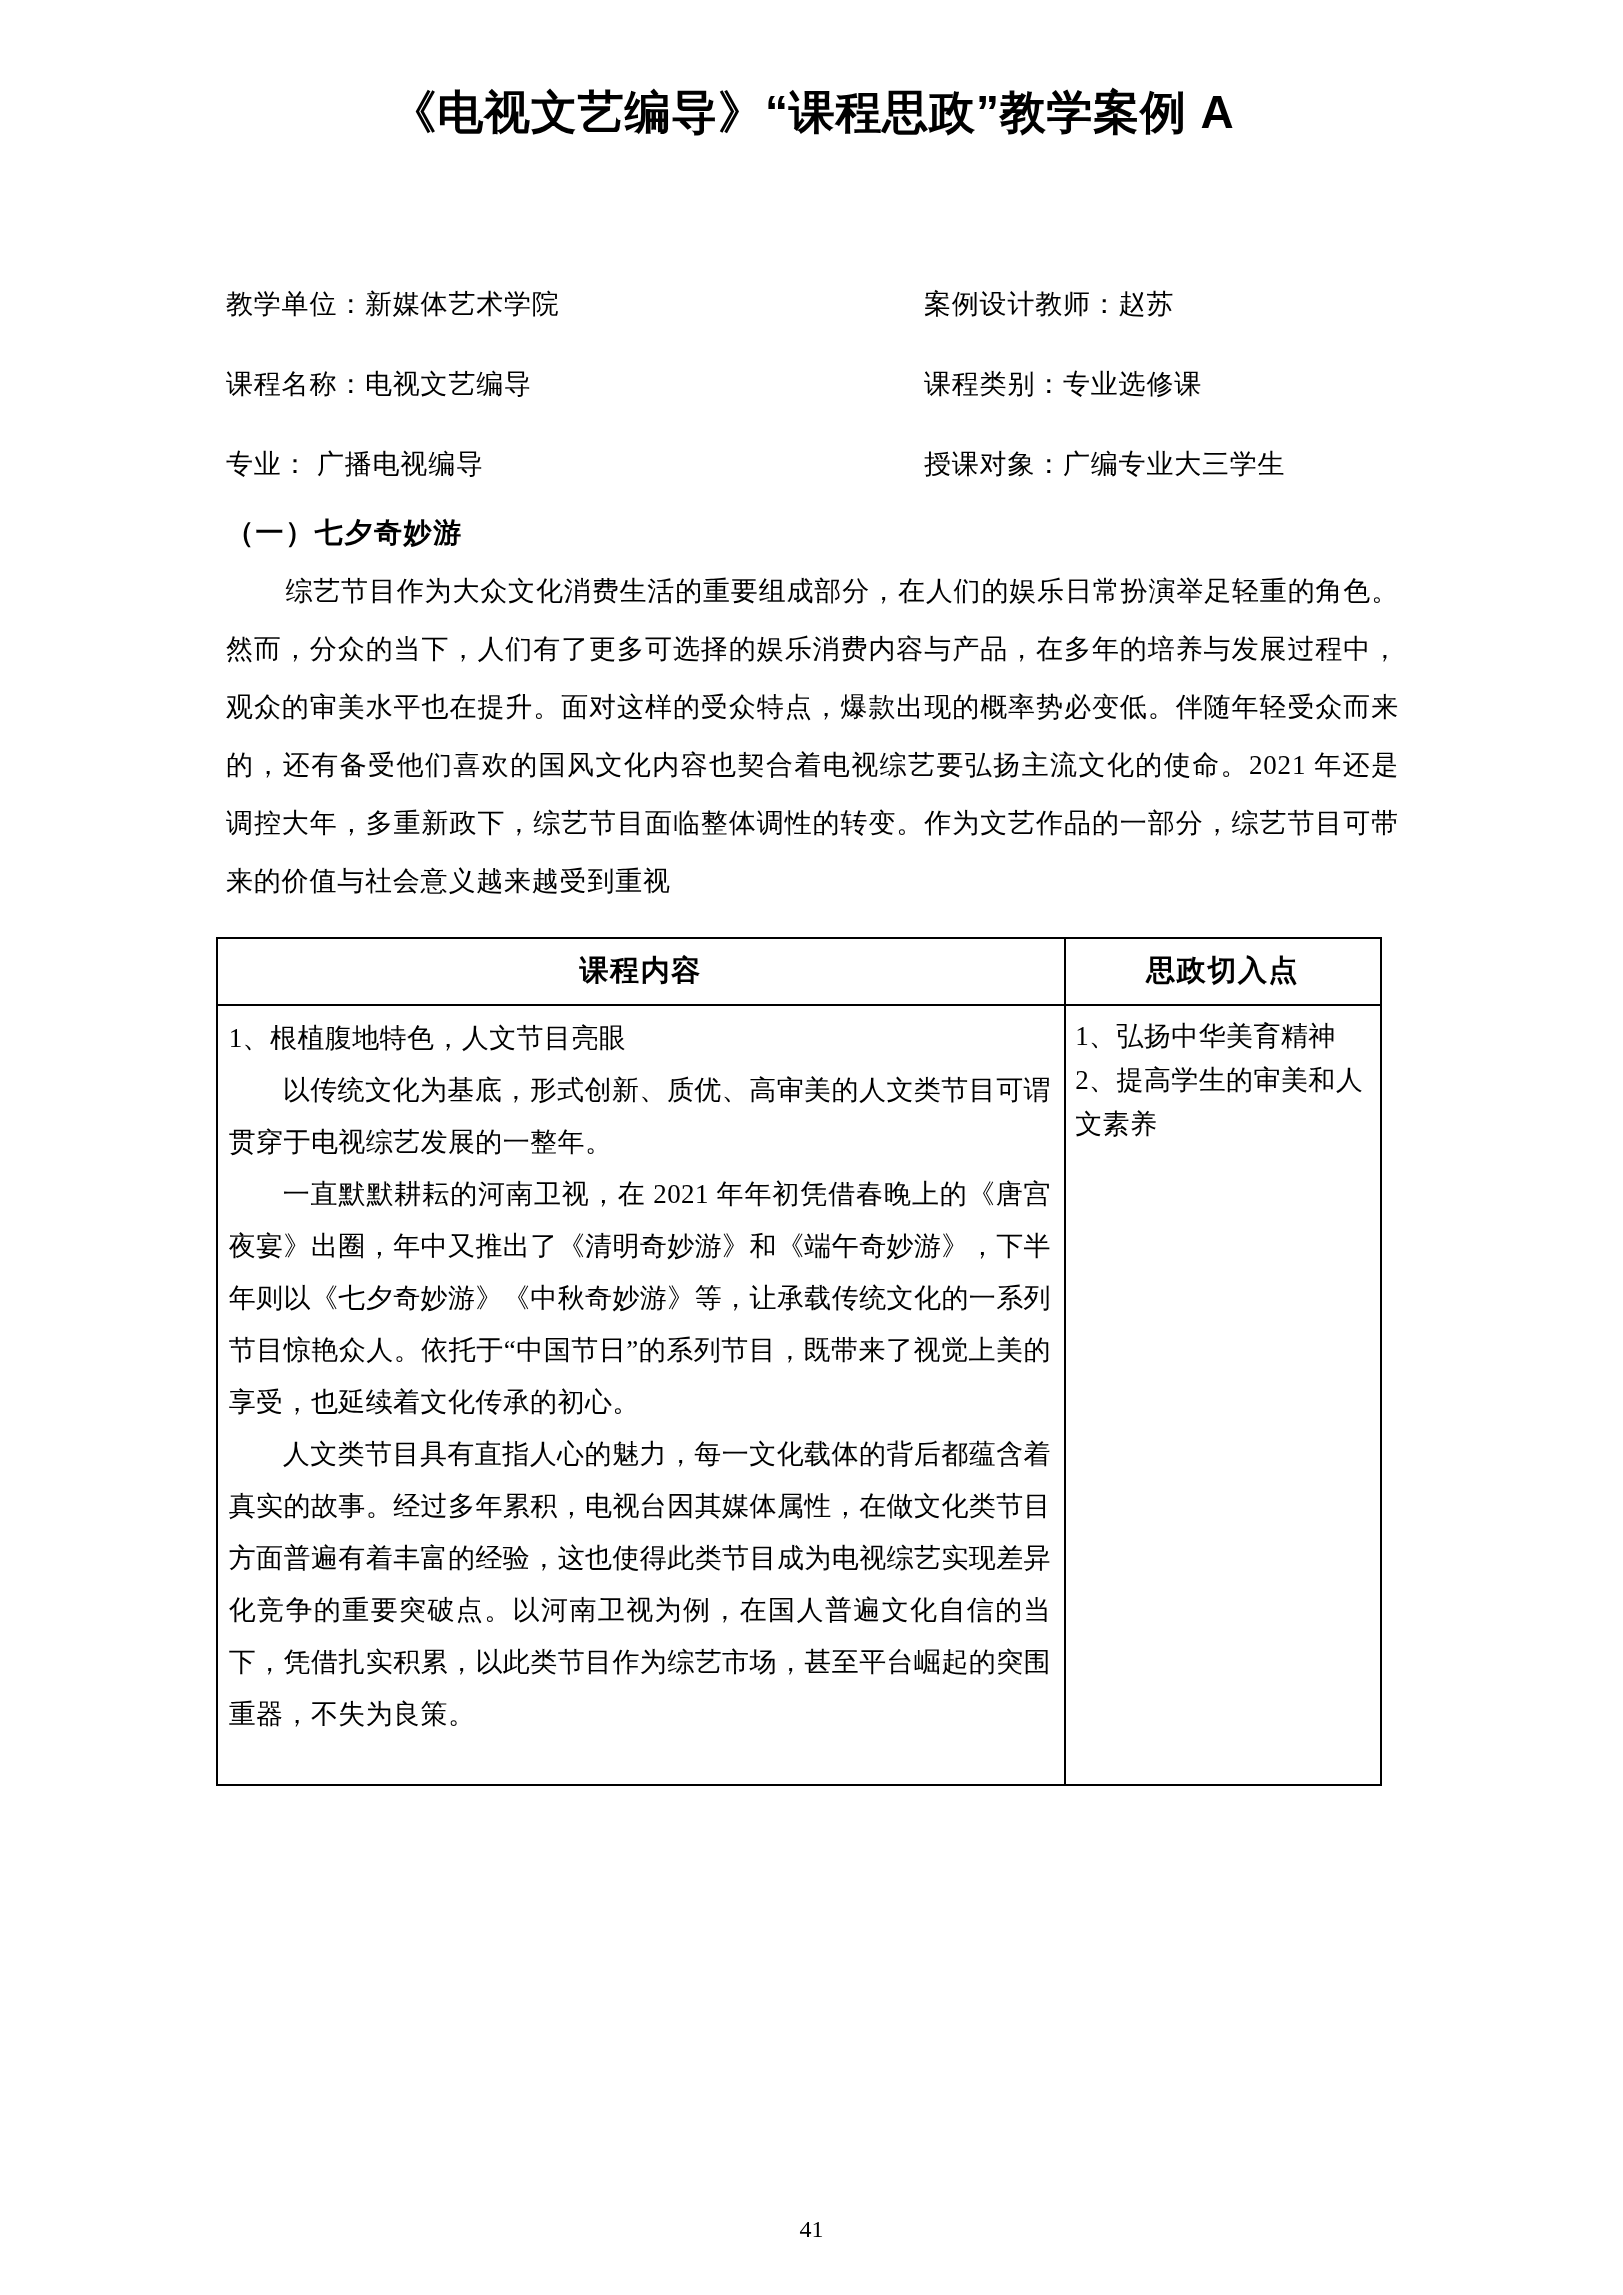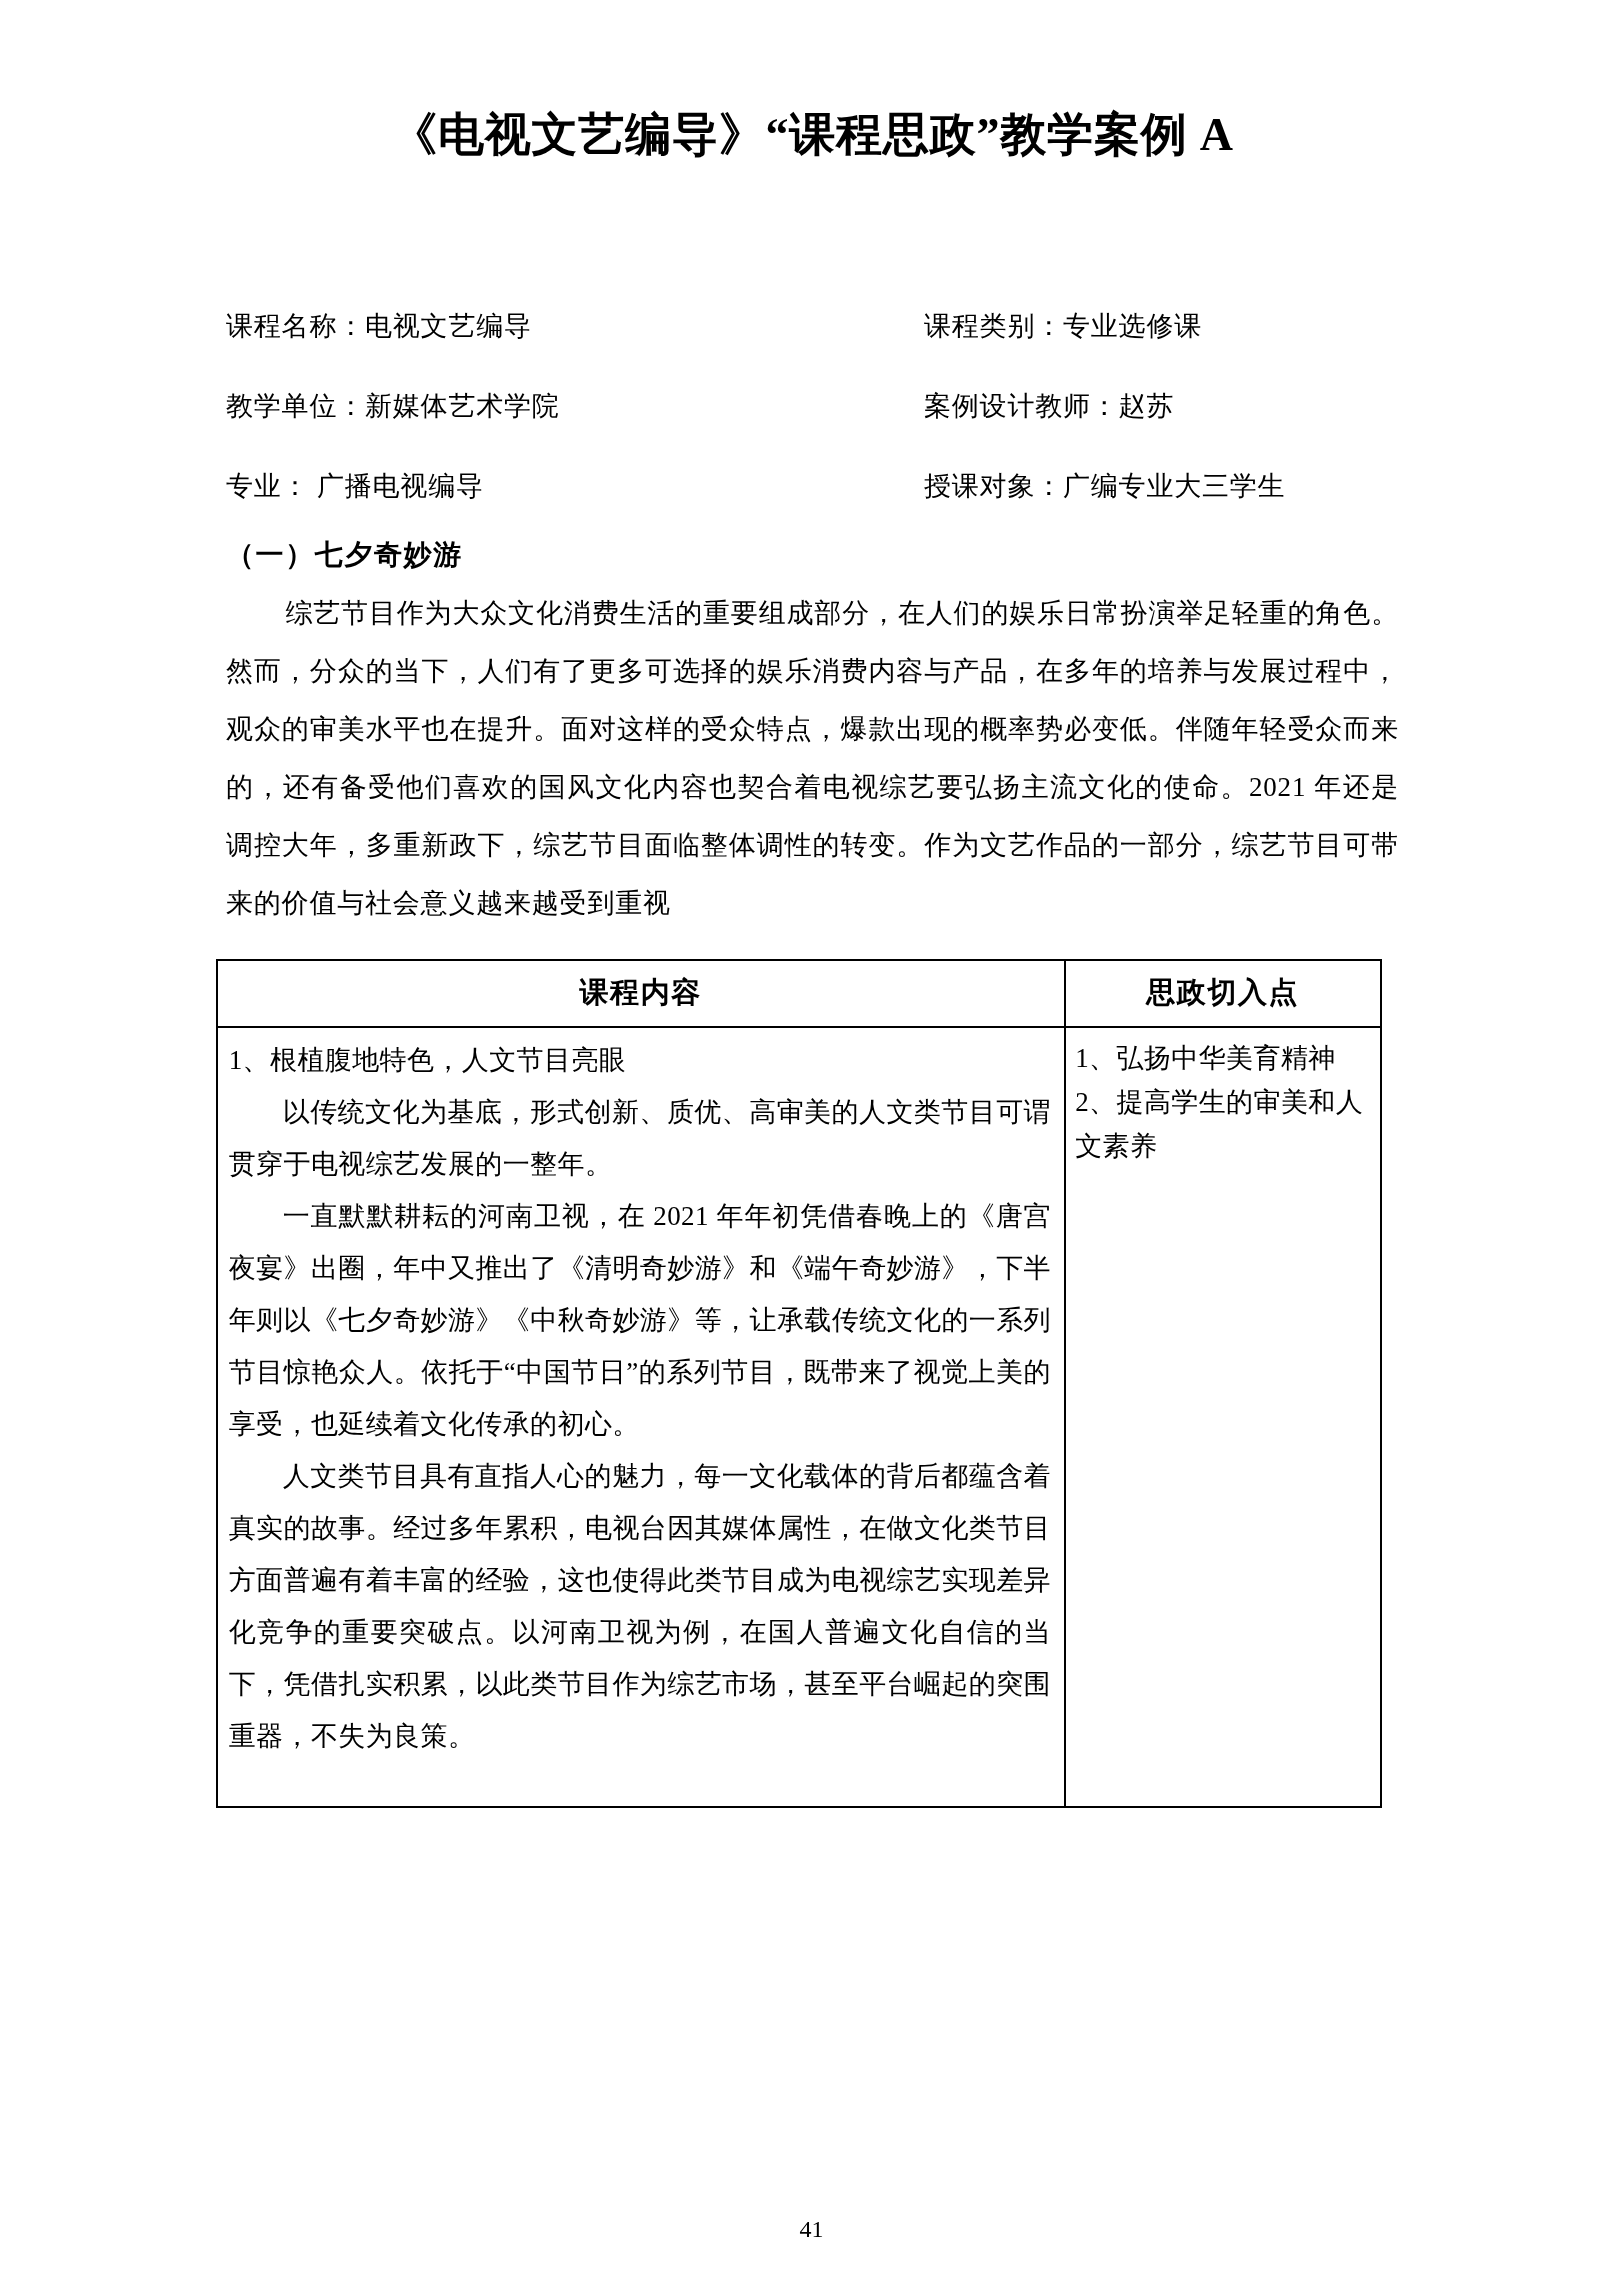--- a/index.html
+++ b/index.html
@@ -11,23 +11,23 @@
     margin: 0 auto;
     color: #000;
     font-family: "Liberation Serif", "DejaVu Serif", serif;
     box-sizing: border-box;
     overflow: hidden;
   }
   .content { padding: 0 224px 0 226px; }
 
   .title {
     margin: 0;
-    padding-top: 107px;
+    padding-top: 85px;
     text-align: center;
-    font-family: Liberation Serif, serif;
+    font-family: Liberation Sans, sans-serif;
     font-size: 46px;
     font-weight: bold;
     letter-spacing: 0.8px;
     line-height: 1.2;
   }
 
   .meta { margin-top: 146px; font-size: 27px; letter-spacing: 0.8px; }
   .meta-row { display: flex; margin-bottom: 44px; }
   .meta-row:last-child { margin-bottom: 0; }
   .meta-left { width: 698px; flex: 0 0 698px; }
@@ -102,26 +102,26 @@
 </head>
 <body>
 
 <div class="page">
   <div class="content">
 
     <h1 class="title">《电视文艺编导》“课程思政”教学案例 A</h1>
 
     <div class="meta">
       <div class="meta-row">
+        <span class="meta-left">教学单位：新媒体艺术学院</span>
+        <span class="meta-right">案例设计教师：赵苏</span>
+      </div>
+      <div class="meta-row">
         <span class="meta-left">课程名称：电视文艺编导</span>
         <span class="meta-right">课程类别：专业选修课</span>
-      </div>
-      <div class="meta-row">
-        <span class="meta-left">教学单位：新媒体艺术学院</span>
-        <span class="meta-right">案例设计教师：赵苏</span>
       </div>
       <div class="meta-row">
         <span class="meta-left">专业： 广播电视编导</span>
         <span class="meta-right">授课对象：广编专业大三学生</span>
       </div>
     </div>
 
     <div class="subheading">（一）七夕奇妙游</div>
     <p class="intro">综艺节目作为大众文化消费生活的重要组成部分，在人们的娱乐日常扮演举足轻重的角色。然而，分众的当下，人们有了更多可选择的娱乐消费内容与产品，在多年的培养与发展过程中，观众的审美水平也在提升。面对这样的受众特点，爆款出现的概率势必变低。伴随年轻受众而来的，还有备受他们喜欢的国风文化内容也契合着电视综艺要弘扬主流文化的使命。2021 年还是调控大年，多重新政下，综艺节目面临整体调性的转变。作为文艺作品的一部分，综艺节目可带来的价值与社会意义越来越受到重视</p>
 

